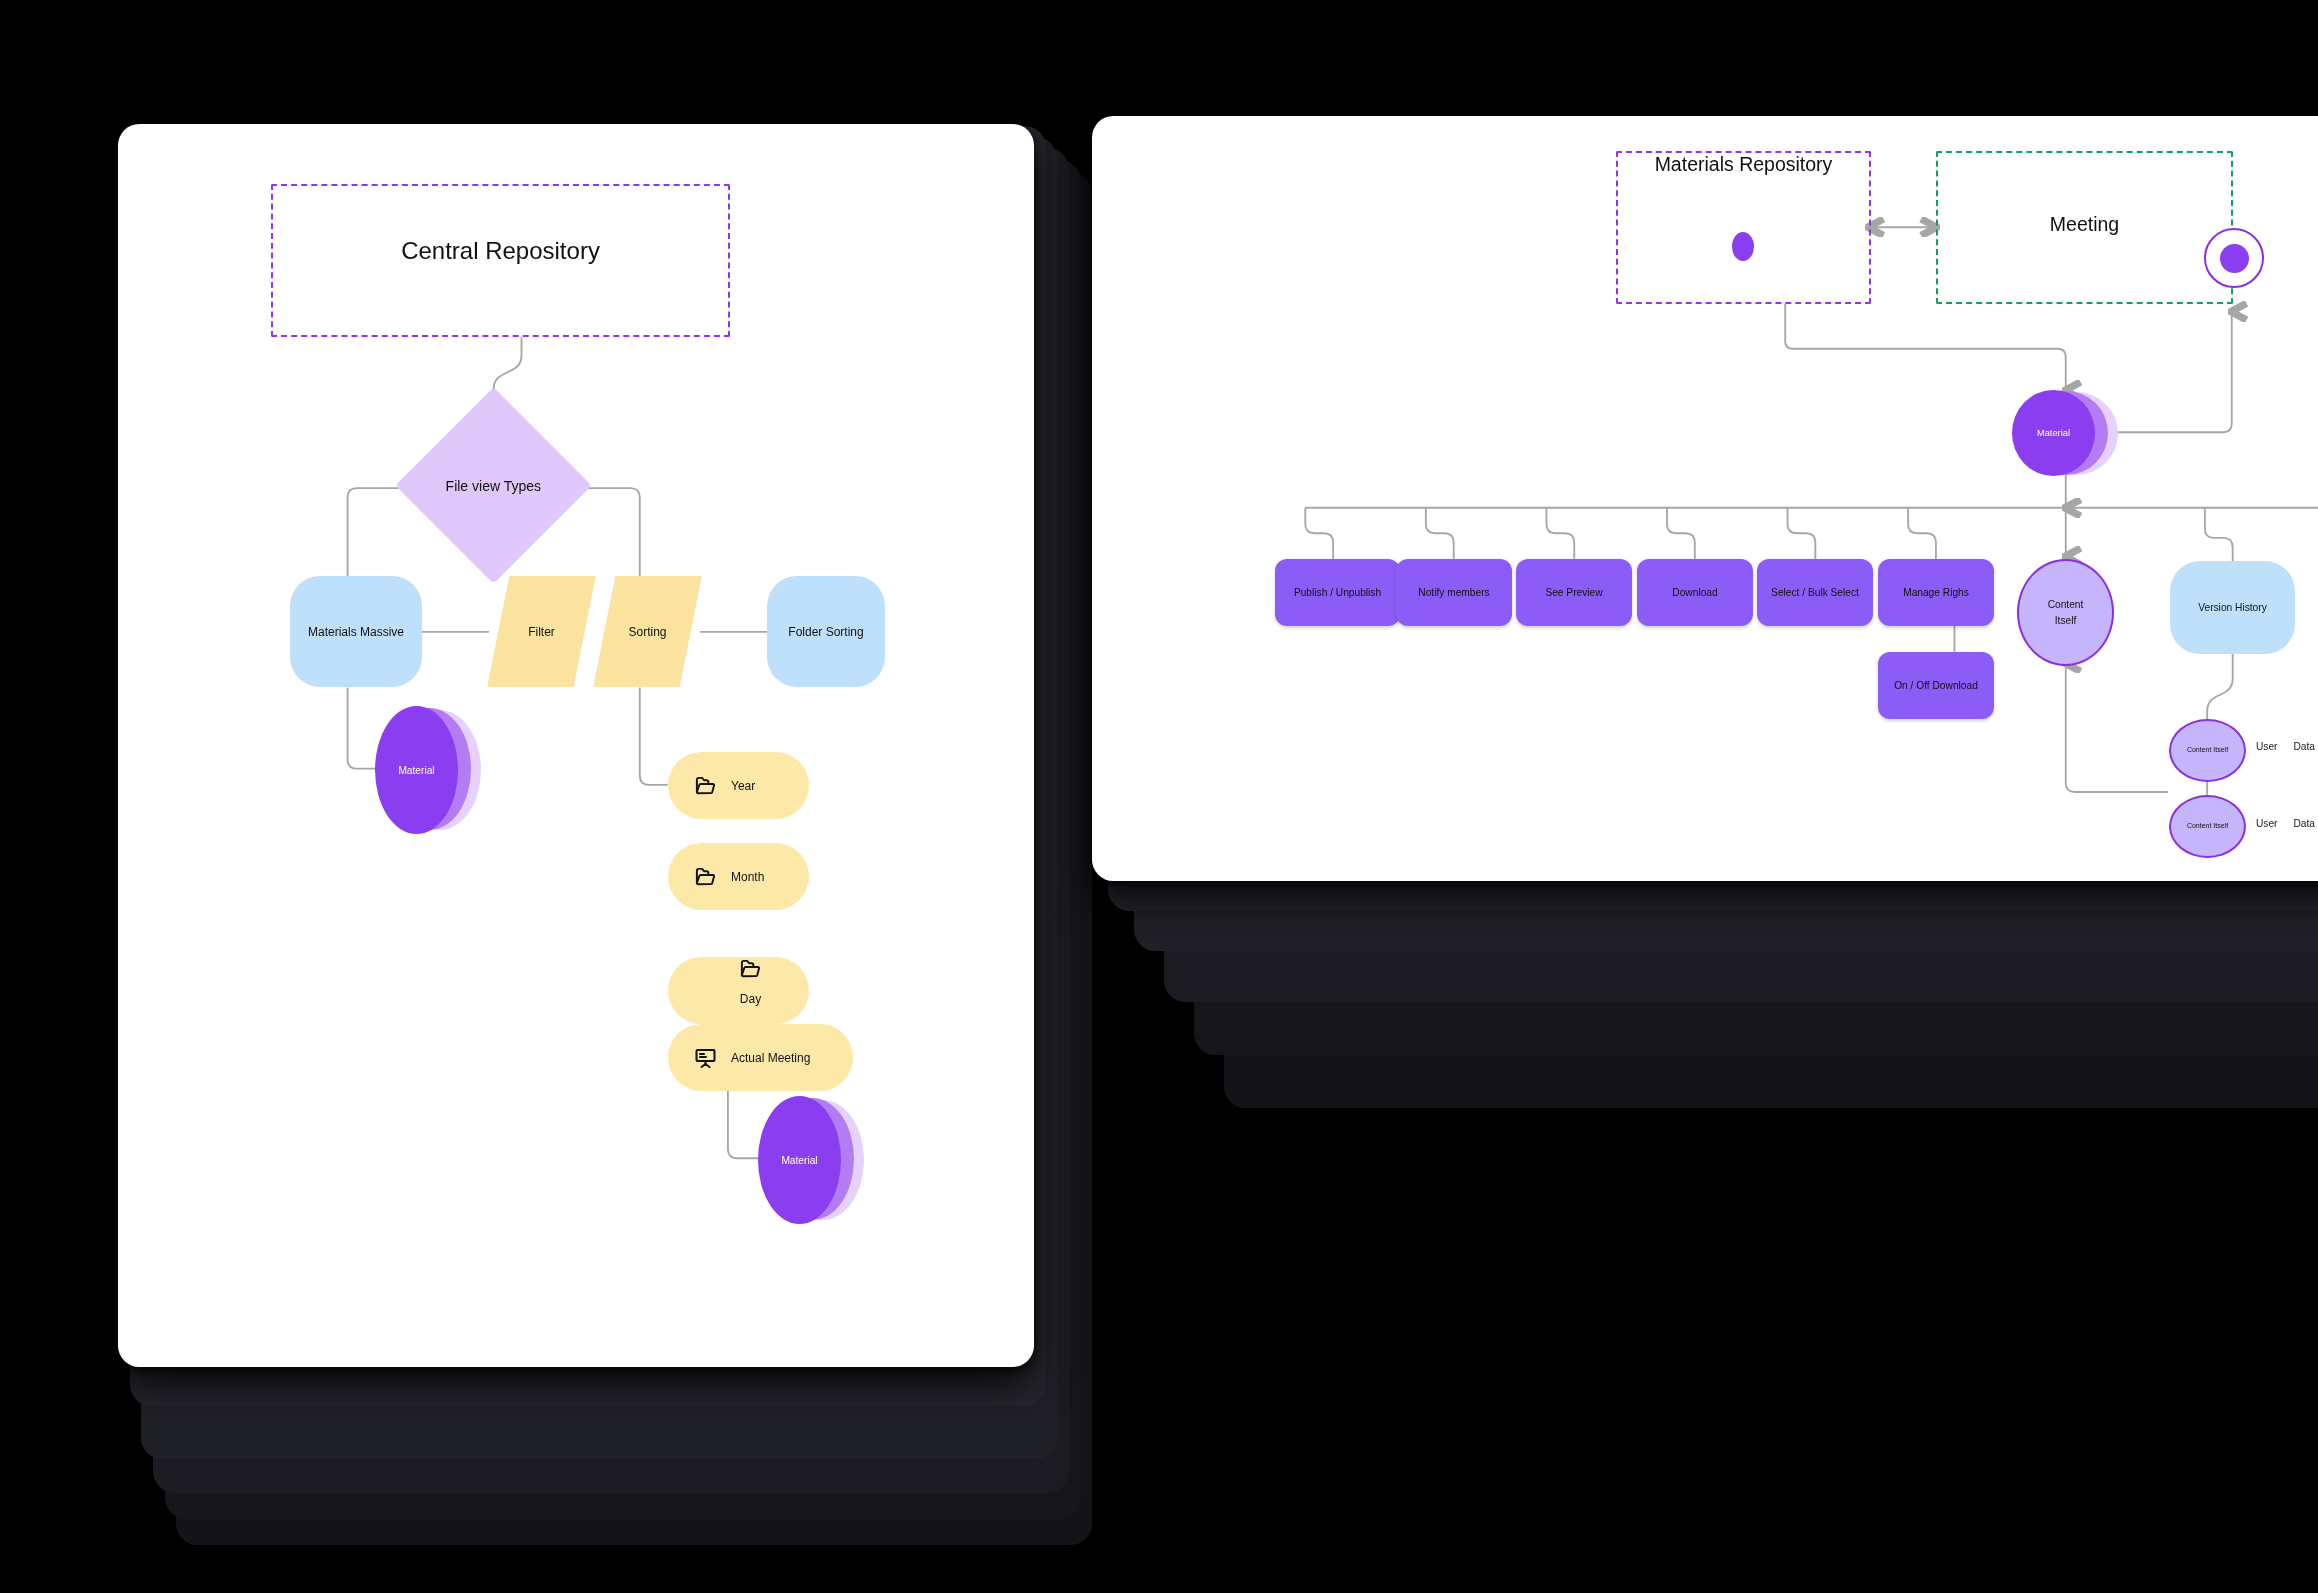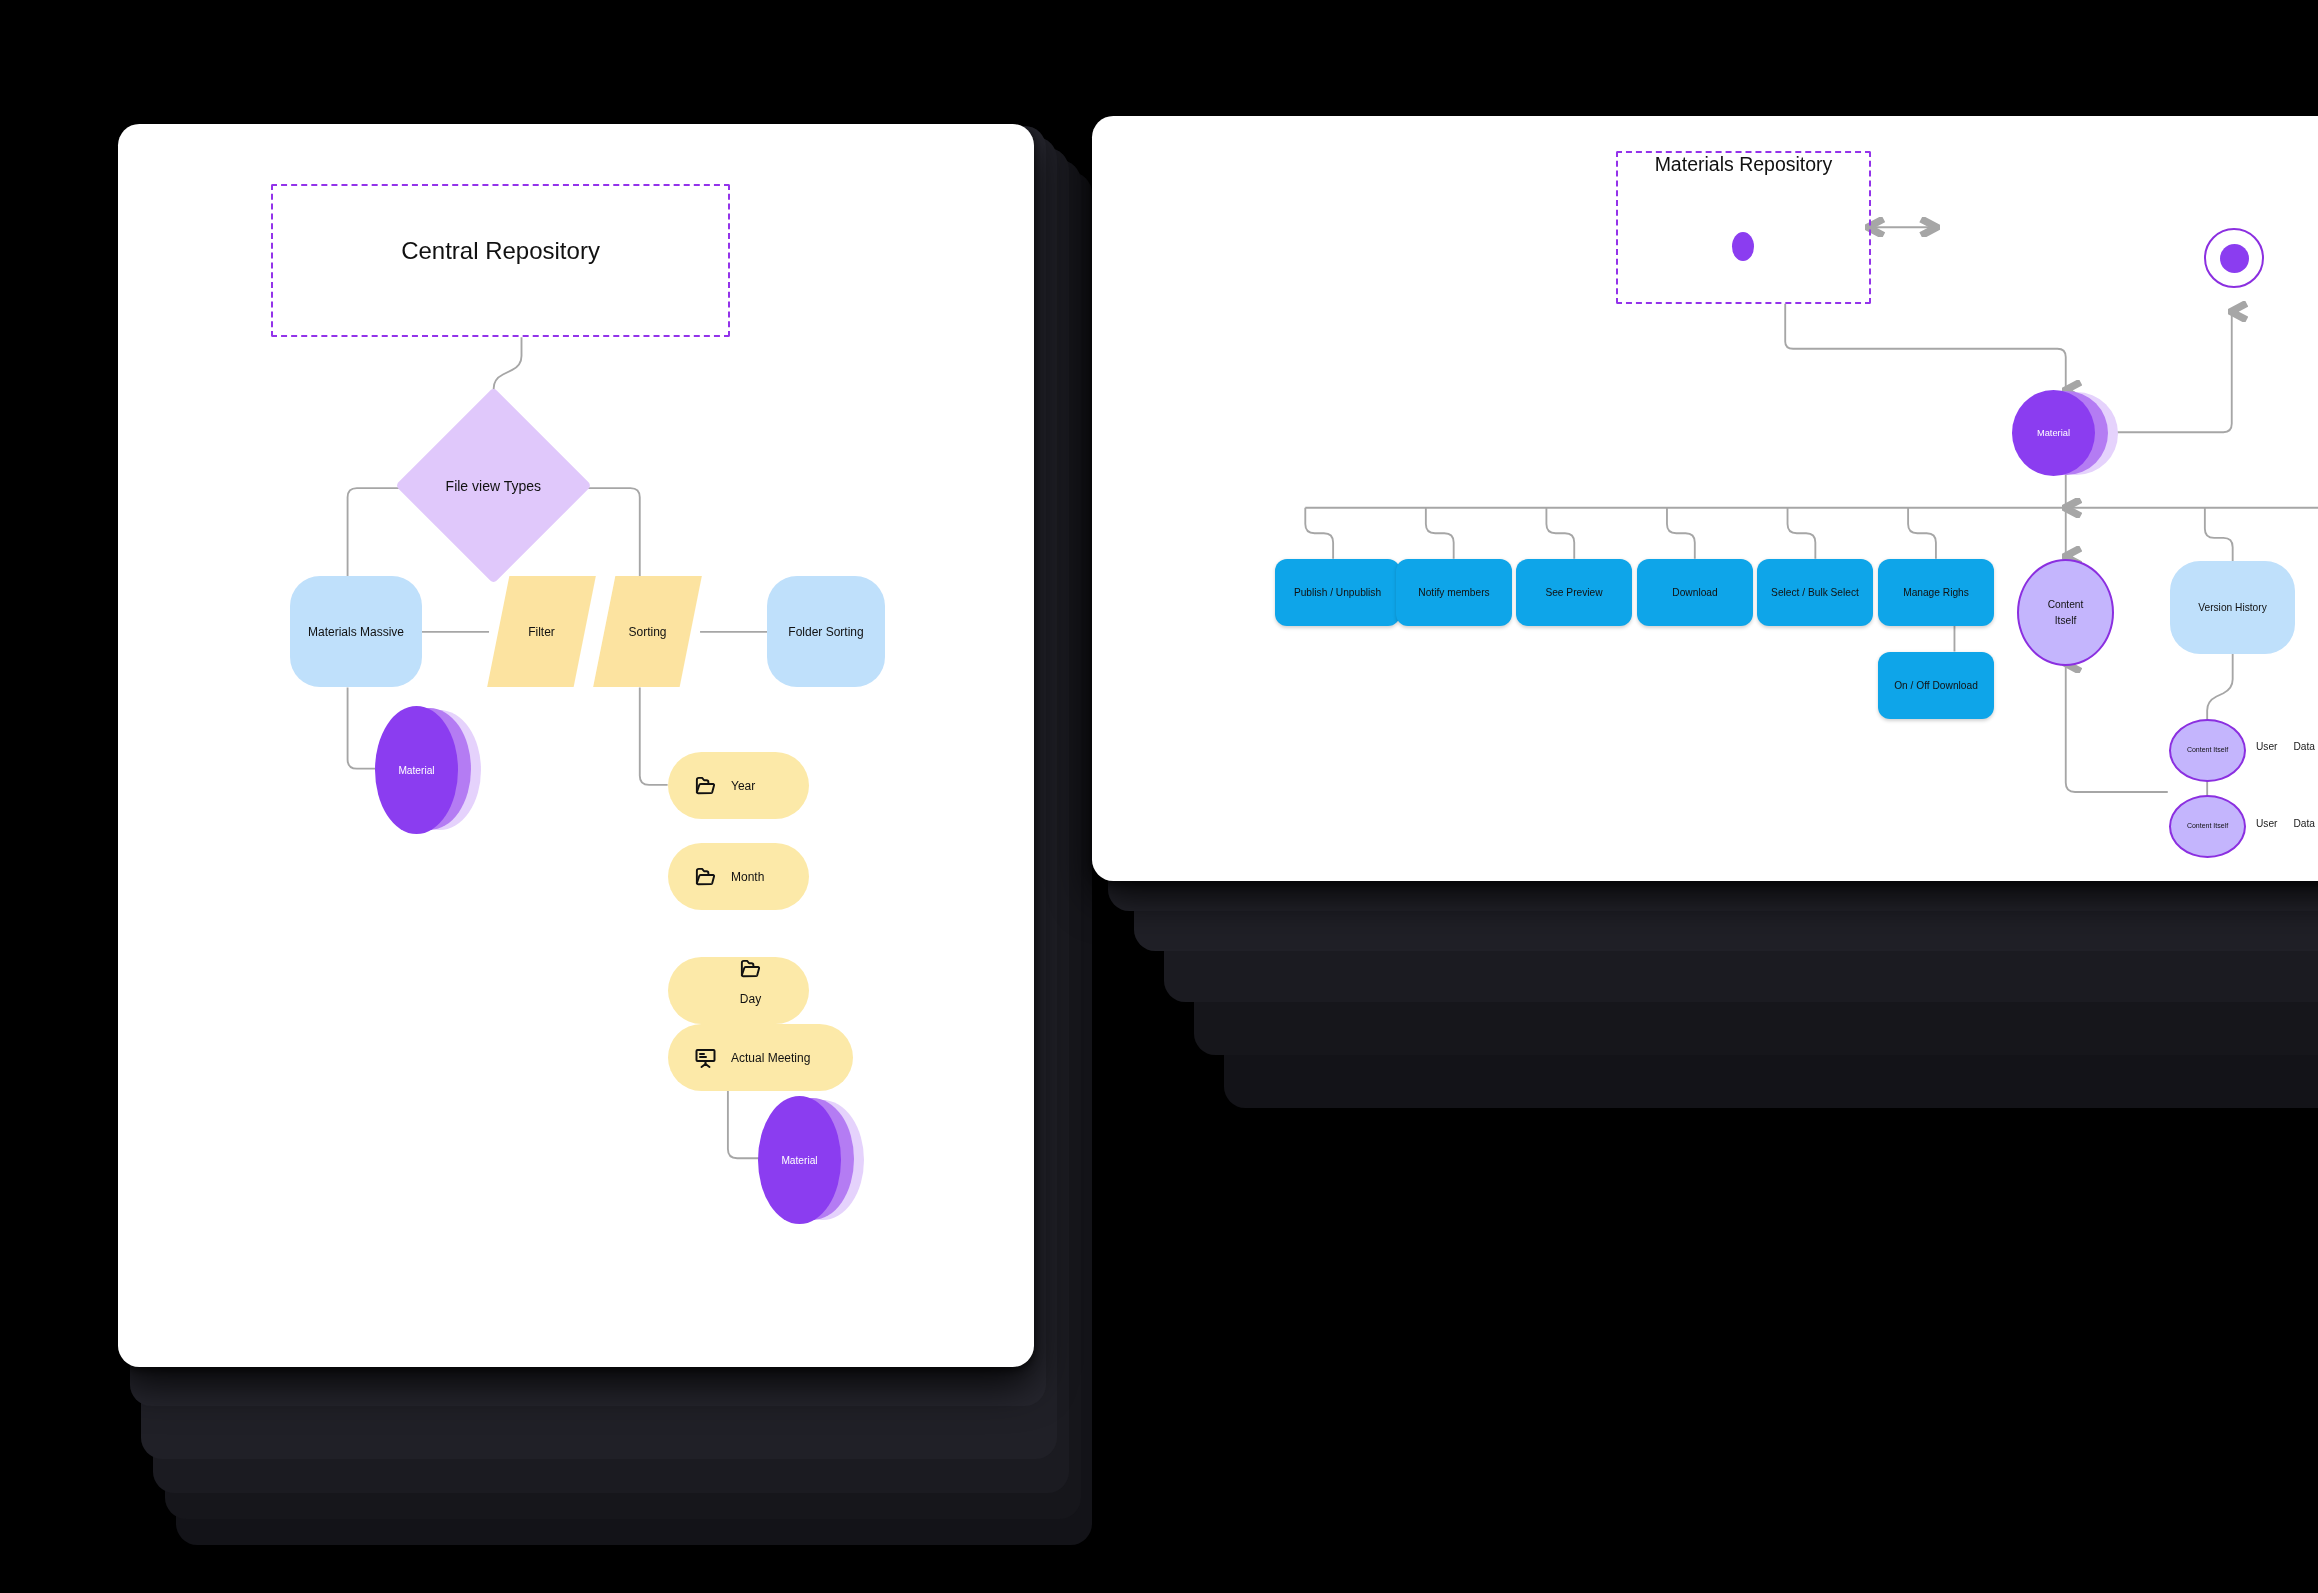--- a/index.html
+++ b/index.html
@@ -37,21 +37,21 @@
   .dash-box.green{border-color:#11a05e;}
   .dash-box .dash-title{width:100%;}
 
   .diamond{
     background:#E0C8FB;
     transform:rotate(45deg);border-radius:4.6px;
   }
   .diamond .dlabel{transform:rotate(-45deg);white-space:nowrap;}
 
   .rounded-blue{background:#BFE0FB;border-radius:30px;}
-  .rounded-yellow{background:#0ea5e9;border-radius:12px;
+  .rounded-yellow{background:#8b5cf6;border-radius:12px;
       box-shadow:0 1.9px 3.7px rgba(0,0,0,.18);}
   .pill-yellow{background:#FCE9A8;border-radius:46px;
       display:flex;align-items:center;gap:12px;padding-left:24px;justify-content:flex-start;}
 
   .ellipse-outline{
     background:#c4b5fd;border:2.8px solid #8b2fe0;border-radius:50%;
     flex-direction:column;line-height:1.5;
   }
   .ellipse-outline.thin{border-width:2.3px;}
 
@@ -253,20 +253,23 @@
       <path d="M 3080 1160 L 3080 1210 Q 3080 1230 3062 1240 L 3046 1248 Q 3028 1258 3028 1278 L 3028 1305"></path>
 
       <path d="M 3640 1160 L 3640 1210 Q 3640 1230 3622 1240 L 3606 1248 Q 3588 1258 3588 1278 L 3588 1305"></path>
     </svg>
 
     <div class="node dash-box" style="left:524px;top:35px;width:255px;height:153px;">
       <div class="dash-title txt-lg" style="">Materials Repository</div>
     </div>
     <div class="solid-dot" style="left:640px;top:116px;width:22px;height:29px;"></div>
 
+    <div class="node dash-box green" style="left:844px;top:35px;width:297px;height:153px;">
+      <div class="dash-title txt-lg" style="margin-top:60px;">Meeting</div>
+    </div>
     <div class="ring" style="left:1112px;top:112px;width:56px;height:56px;">
       <div class="dot" style="width:29px;height:29px;"></div>
     </div>
 
     <div class="disc" style="left:920px;top:274px;width:107px;height:86px;">
       <div class="layer l3" style="left:23px;top:1.9px;width:83px;height:83px;"></div>
       <div class="layer l2" style="left:13px;top:0.9px;width:83px;height:84px;"></div>
       <div class="layer l1 txt-xs" style="left:0;top:0;width:83px;height:86px;font-size:9.3px;">Material</div>
     </div>
 

